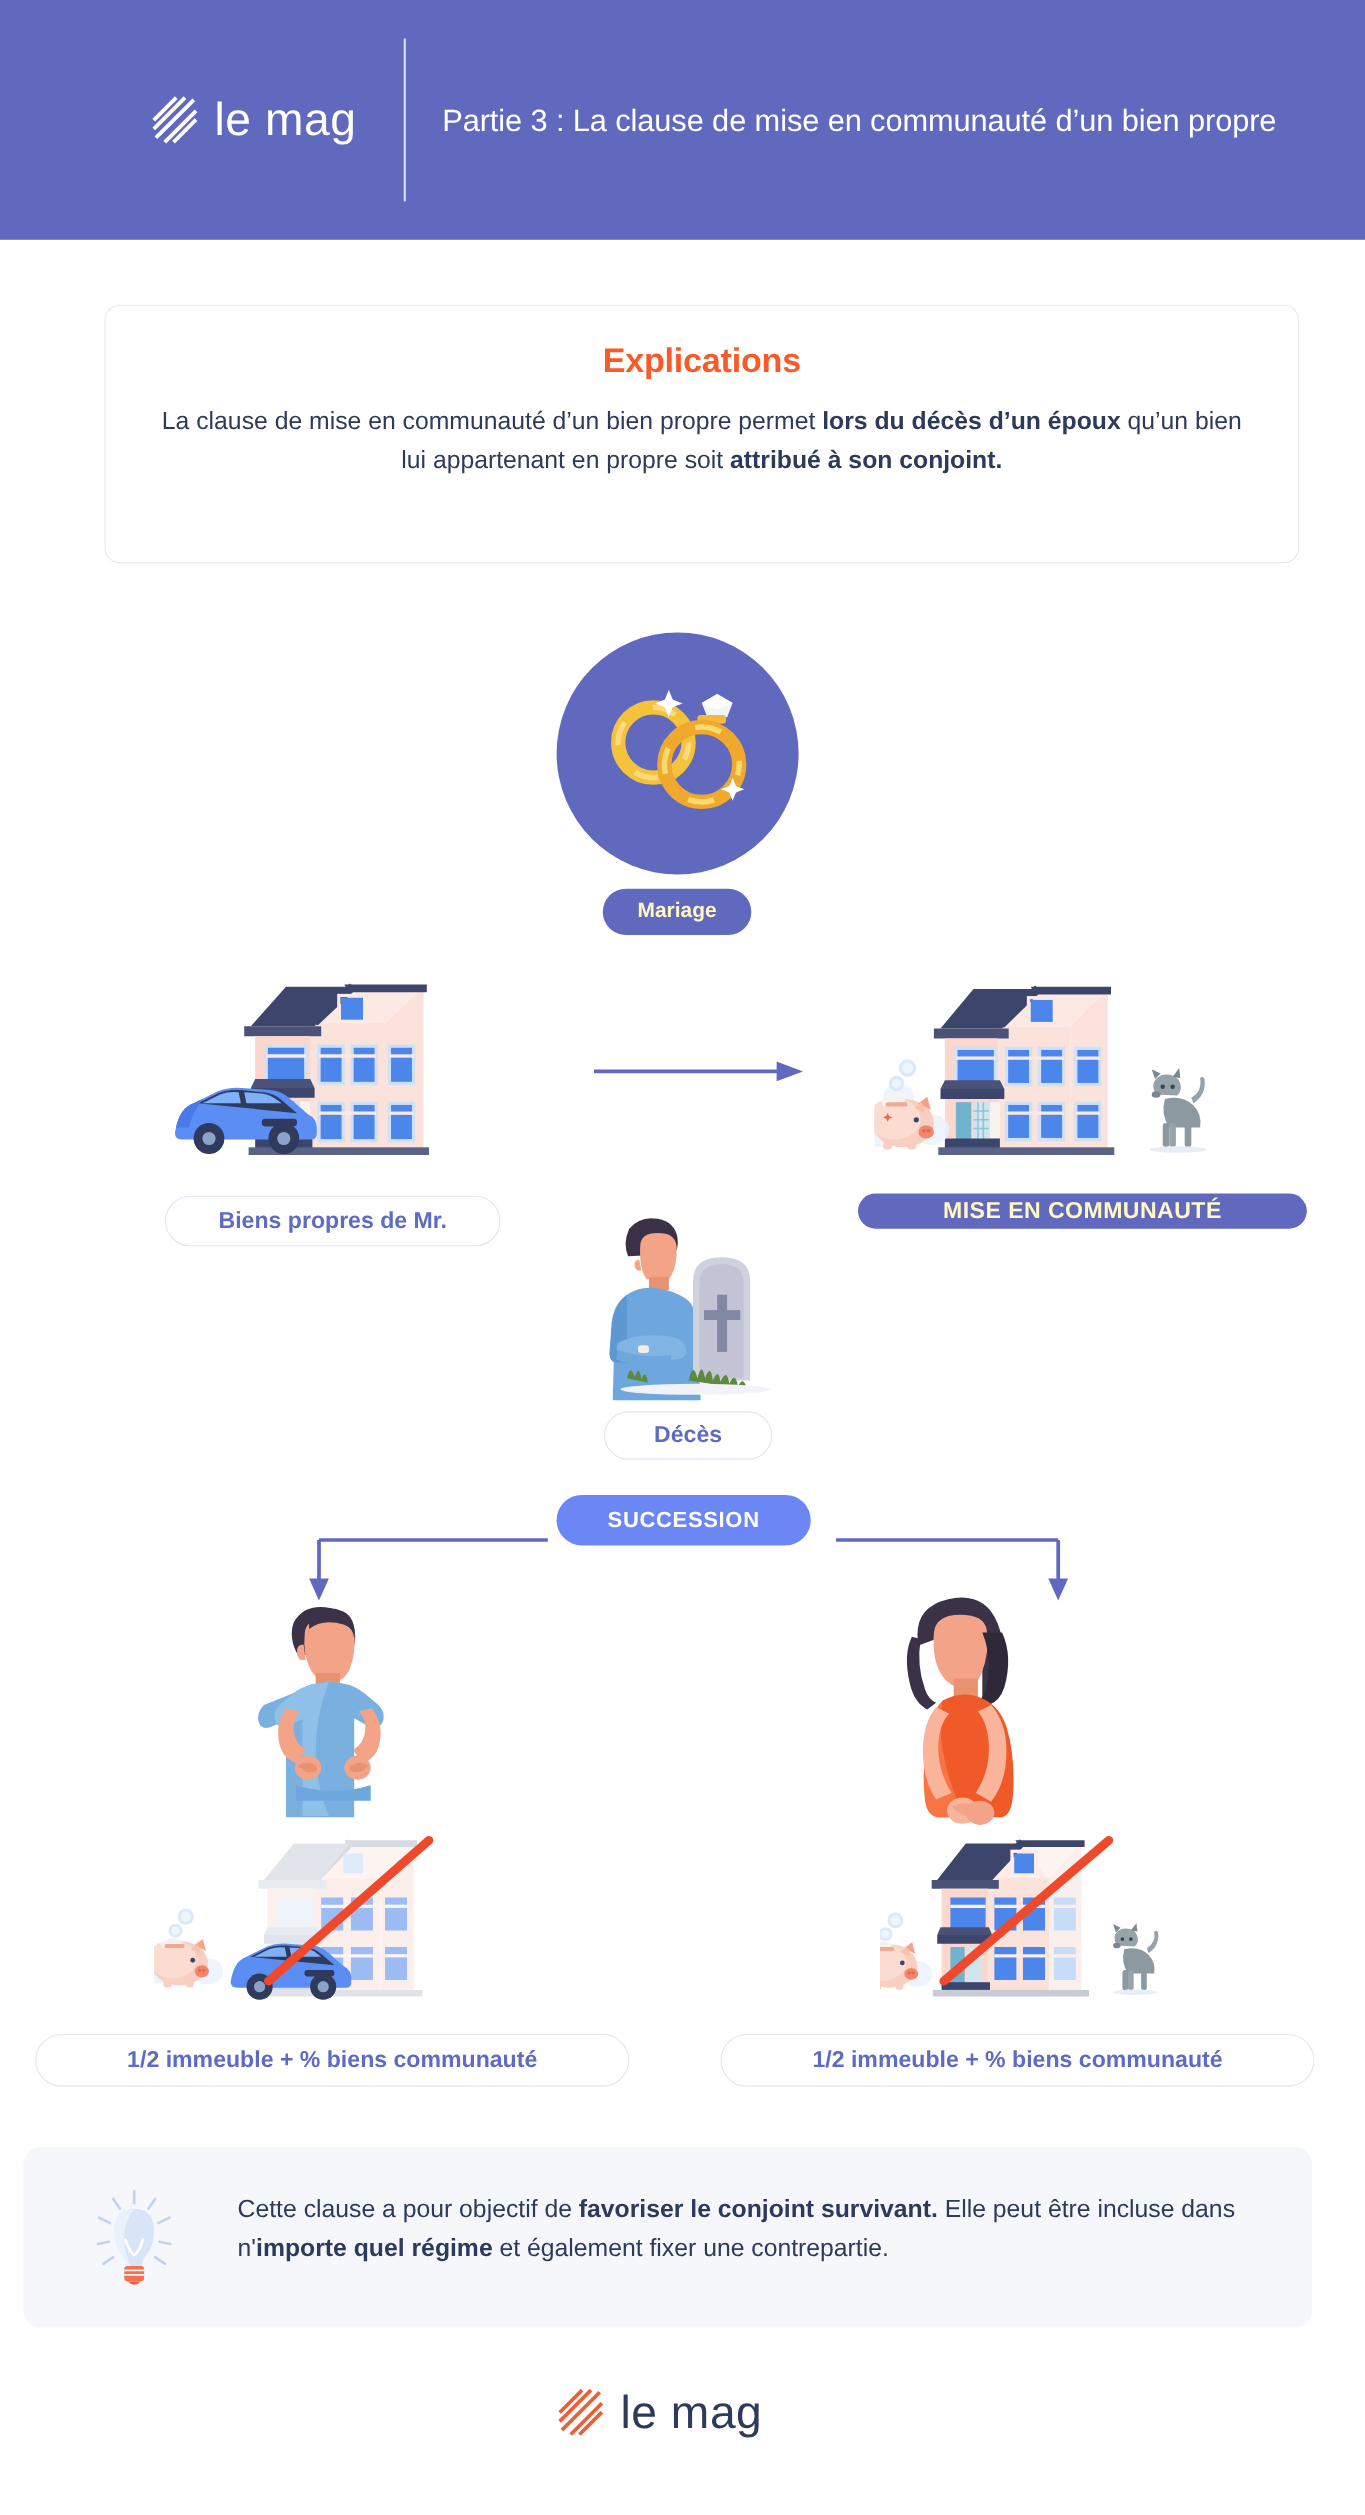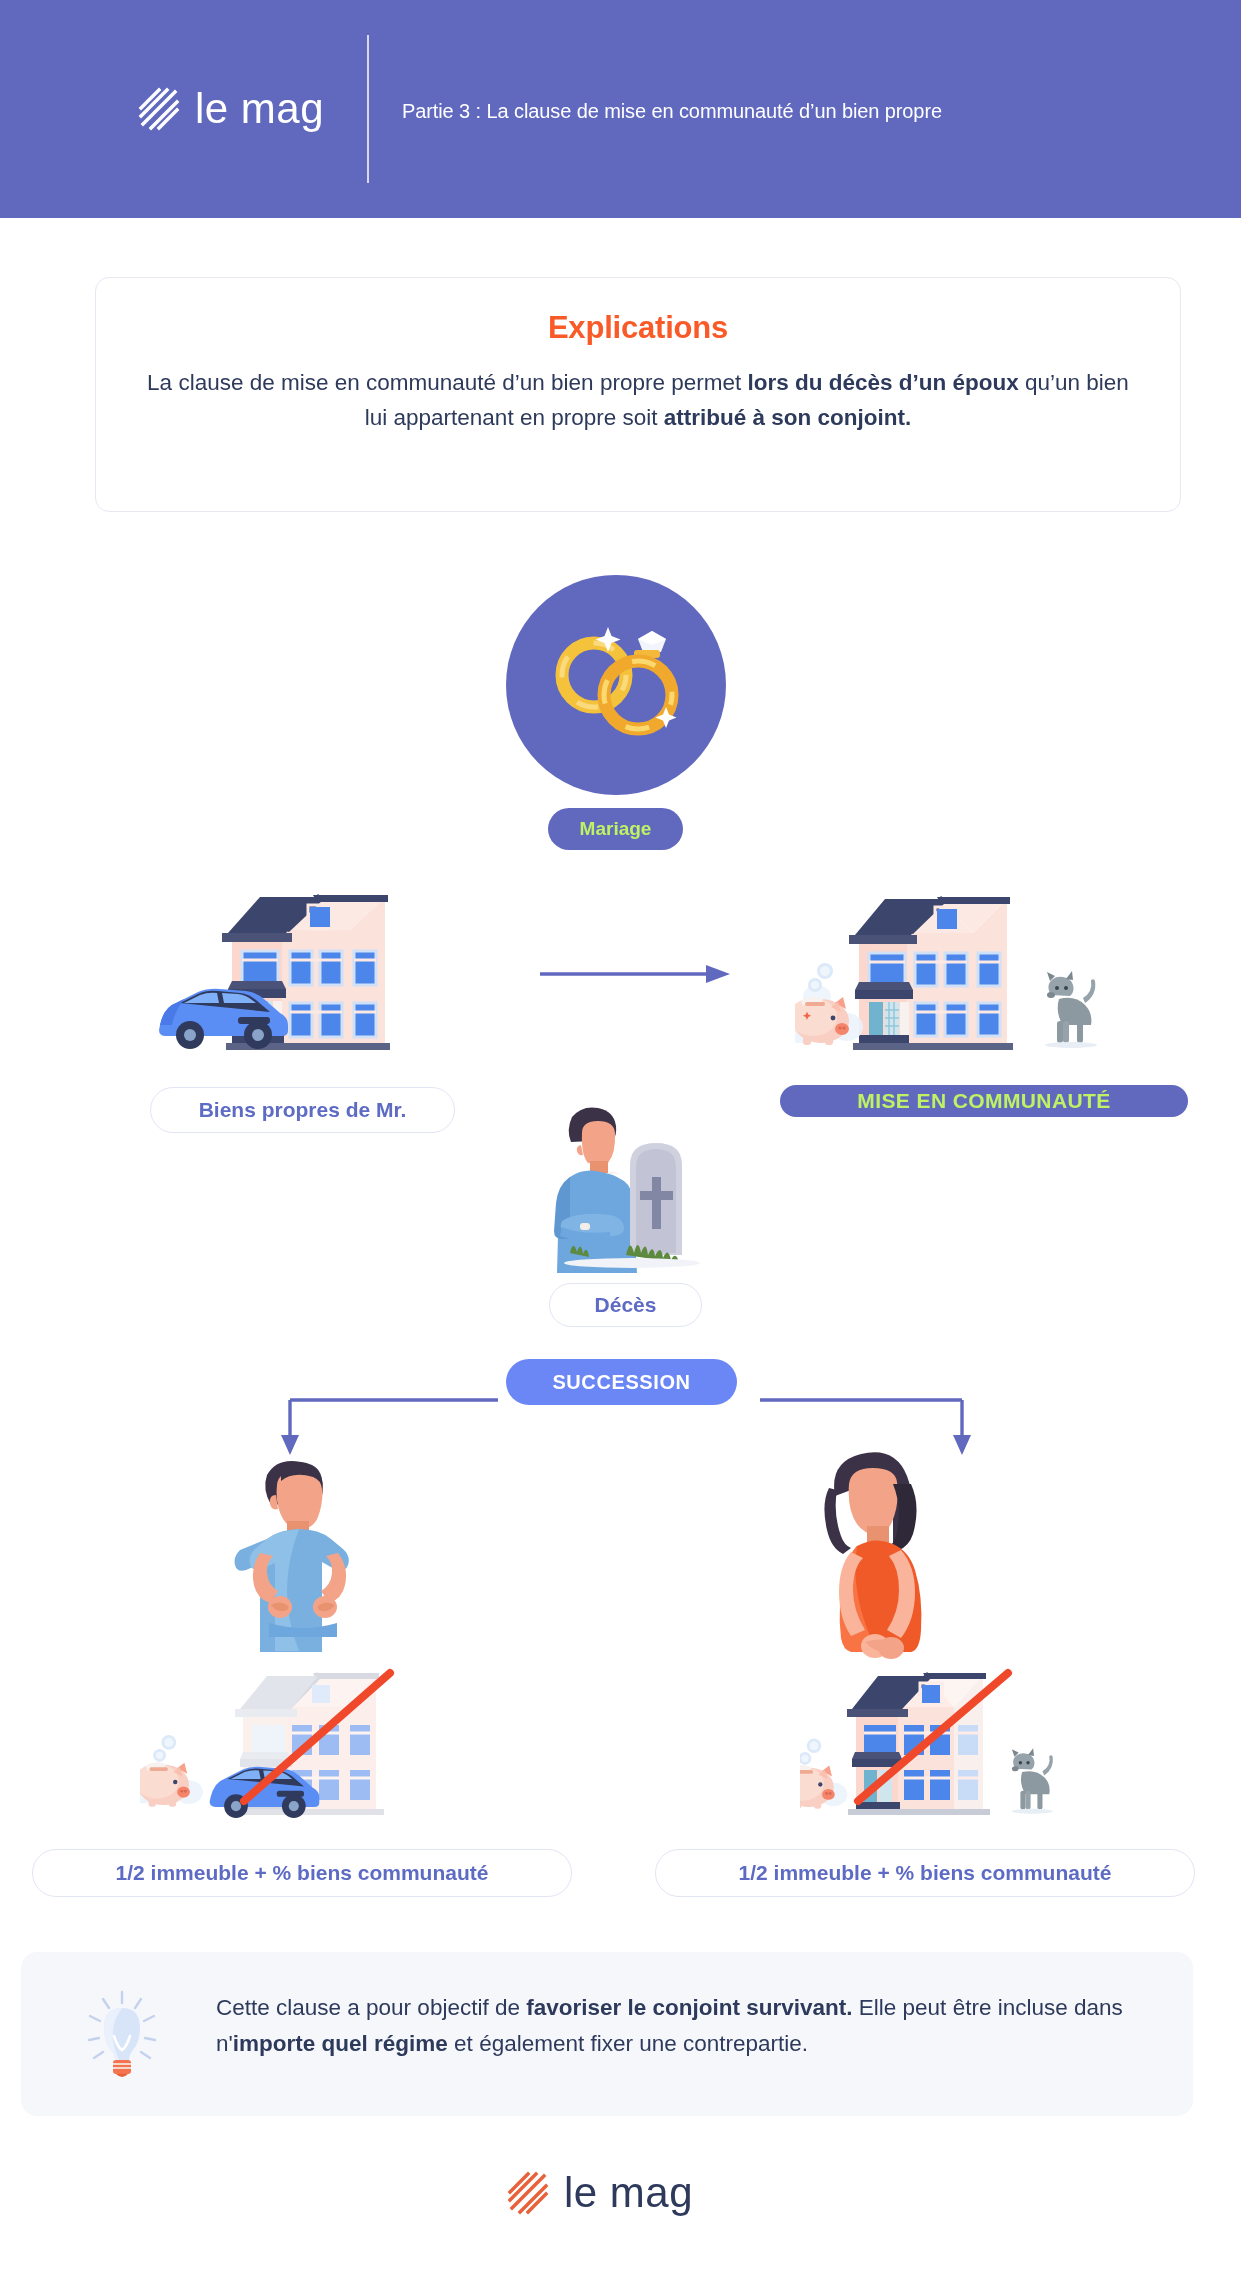--- a/index.html
+++ b/index.html
@@ -51,21 +51,21 @@
   .head-texts { margin-left: 33px; width: 790px; }
   .head-title {
     color: #ffffff;
     font-size: 30.5px;
     font-weight: bold;
     line-height: 1.26;
     letter-spacing: -0.2px;
   }
   .head-sub {
     color: #ffffff;
-    font-size: 20px;
+    font-size: 28px;
     font-weight: 400;
     line-height: 1.3;
     letter-spacing: -0.1px;
     margin-top: 3px;
   }
 
   
   .expl-card {
     position: absolute;
     left: 95px; top: 277px;
@@ -102,21 +102,21 @@
   .pill {
     position: absolute;
     display: flex;
     align-items: center;
     justify-content: center;
     border-radius: 999px;
     white-space: nowrap;
   }
   .pill-solid {
     background: #6169bf;
-    color: #bef264;
+    color: #fef9c3;
     font-weight: bold;
   }
   .pill-blue {
     background: #6b86f5;
     color: #ffffff;
     font-weight: bold;
   }
   .pill-outline {
     background: #ffffff;
     border: 1.5px solid #e2e5f4;

